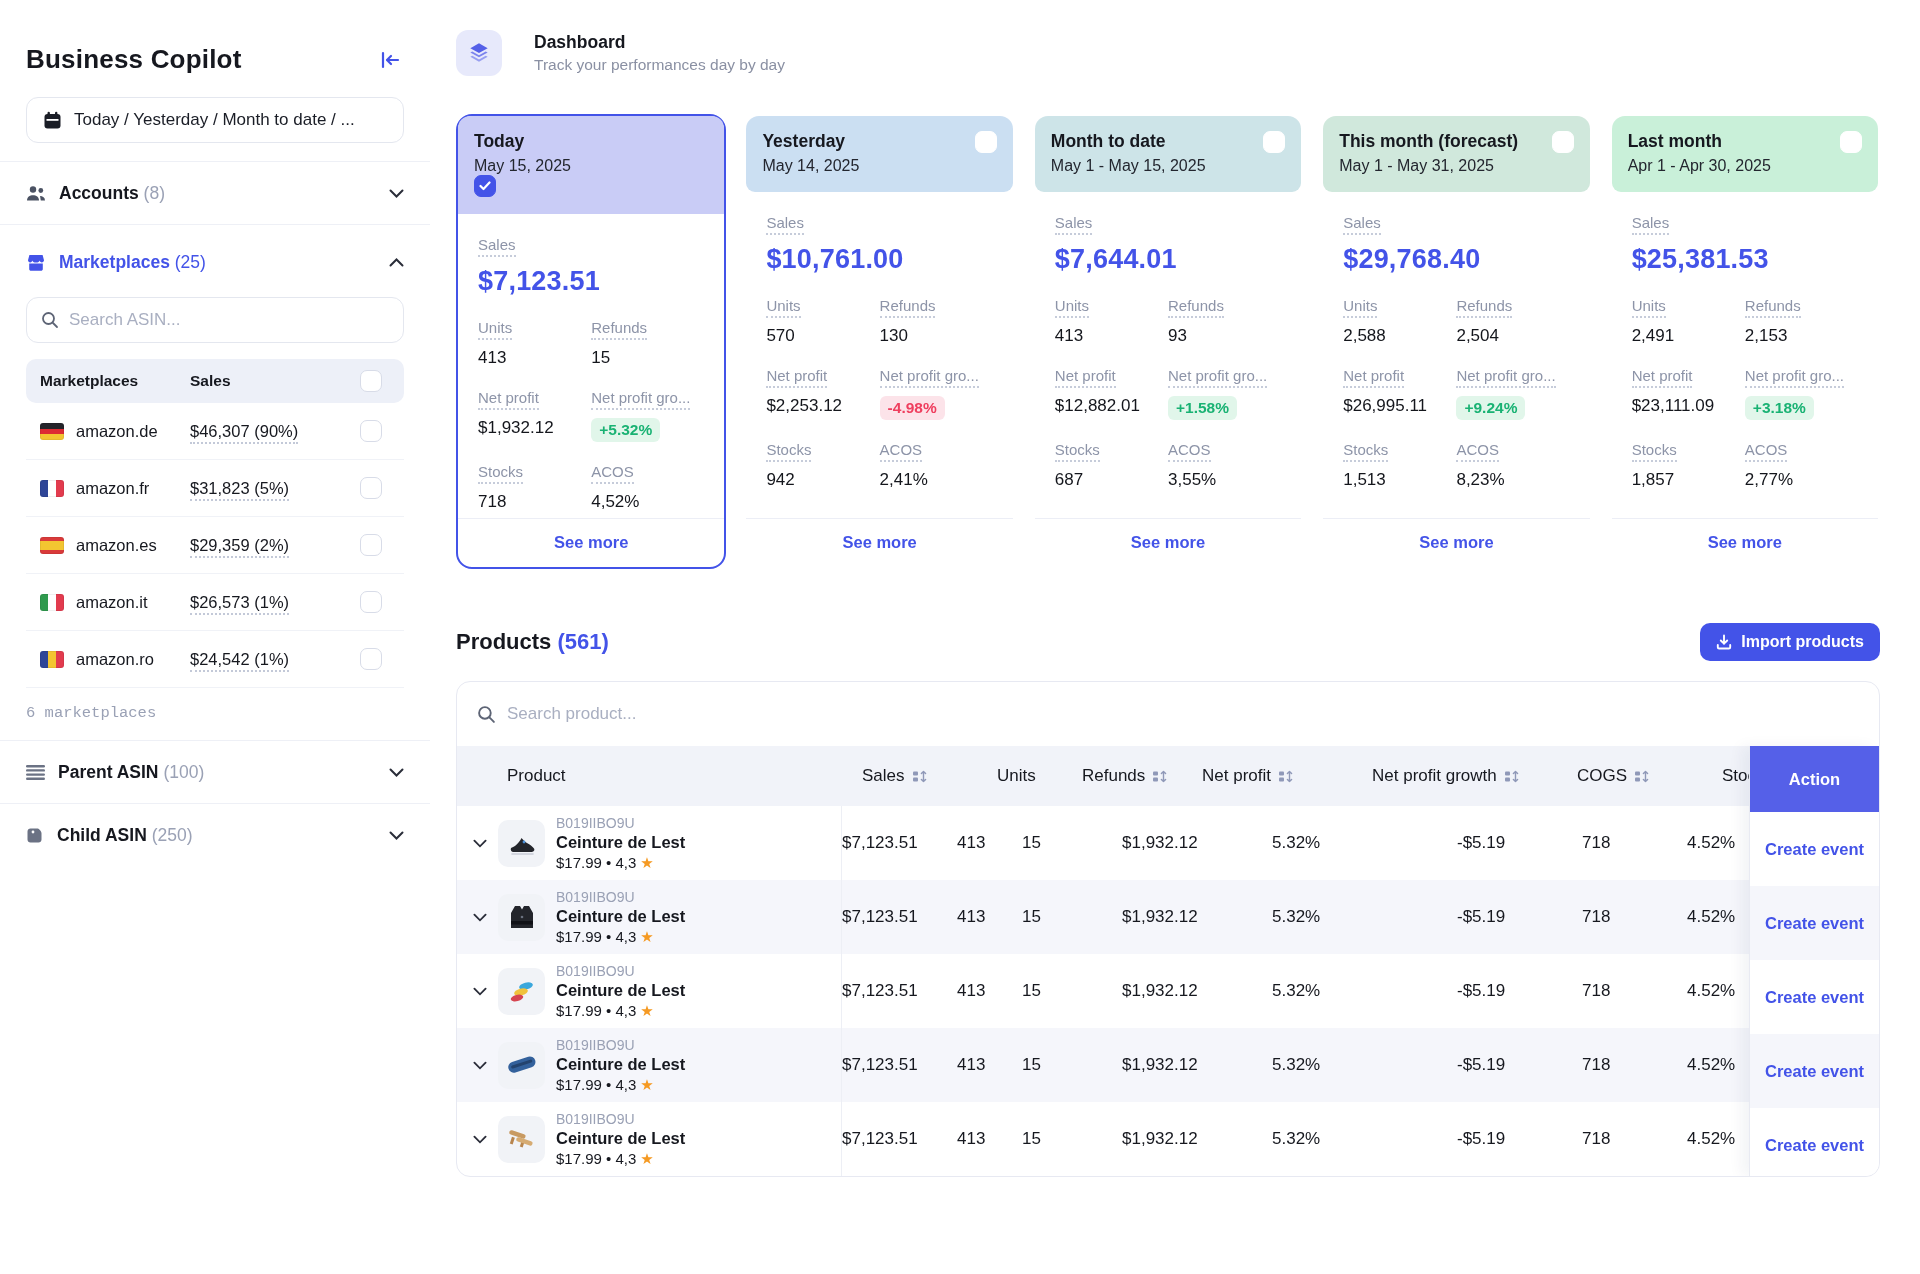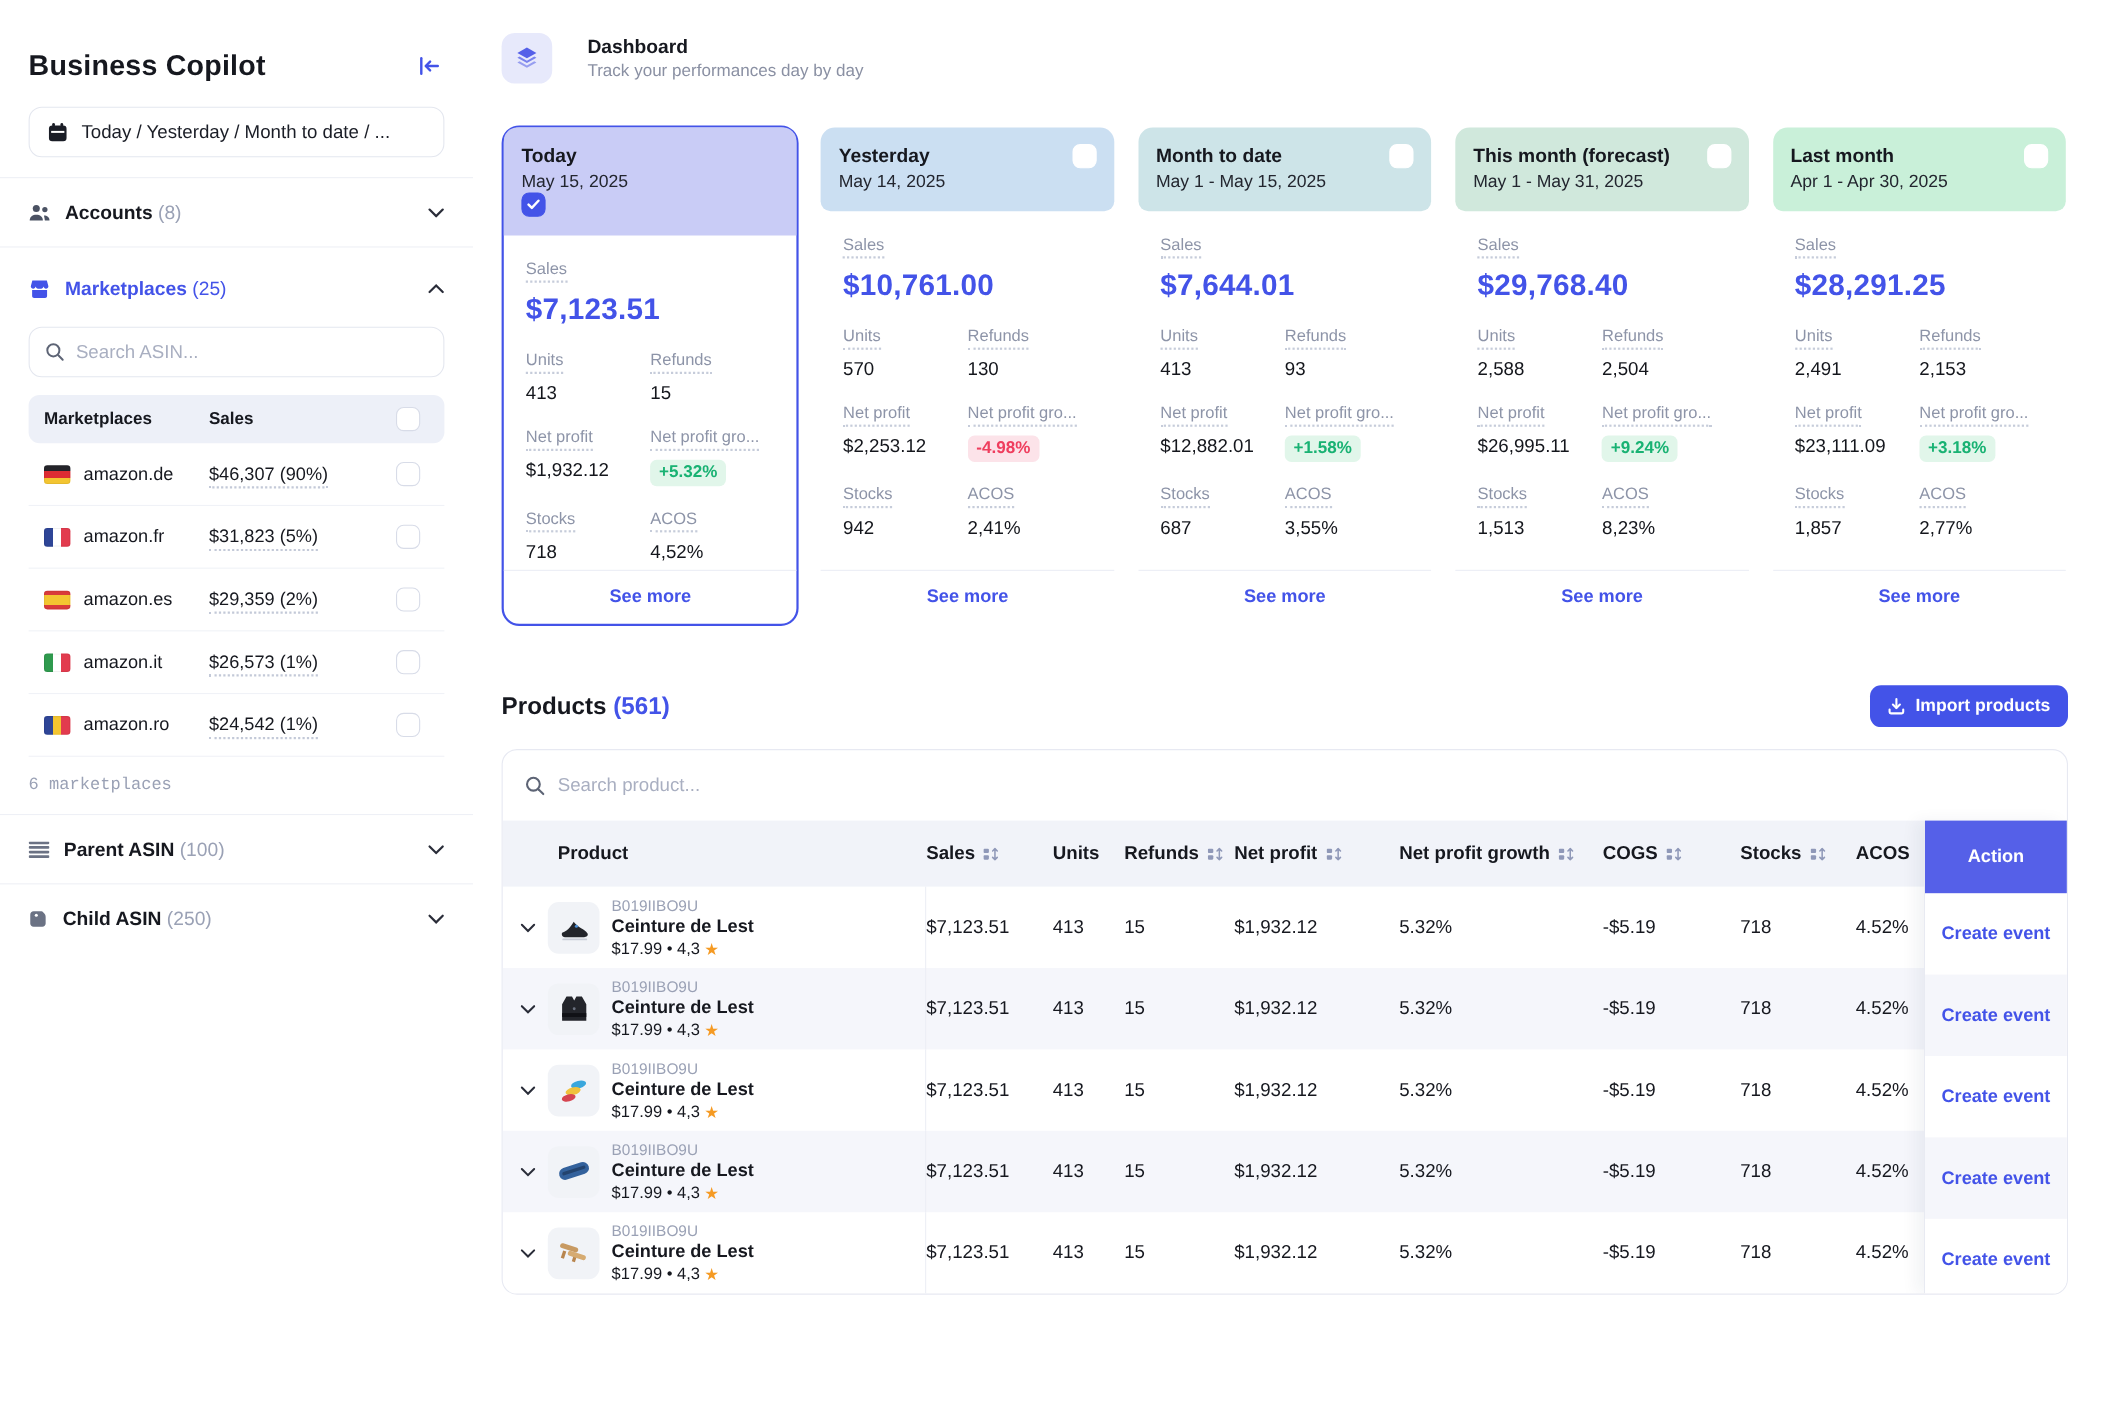--- a/index.html
+++ b/index.html
@@ -72,21 +72,21 @@
   .p-headrow { display:flex; align-items:center; justify-content:space-between; margin-top:54px; }
   .p-title { font-size:22px; font-weight:800; }
   .p-count { color:var(--accent); font-weight:800; }
   .import-btn { display:flex; align-items:center; gap:9px; background:var(--accent); color:#fff; border:0;
     border-radius:10px; padding:10px 16px; font-size:16px; font-weight:700; font-family:inherit; cursor:pointer; }
   .table-card { position:relative; margin-top:20px; border:1px solid #e7e9f2; border-radius:14px; background:#fff; overflow:hidden; }
   .t-search { height:64px; display:flex; align-items:center; gap:11px; padding:0 20px; }
   .t-search input { border:0; outline:0; flex:1; font-size:17px; font-family:inherit; background:transparent; }
   .t-search input::placeholder { color:#a9afc1; }
   .tgrid { display:grid; grid-template-columns:385px 115px 65px 100px 150px 185px 125px 105px 1fr; align-items:center; }
-  .t-head { background:#f1f3f9; height:60px; font-size:16.5px; font-weight:700; }
+  .t-head { background:#f1f3f9; height:60px; font-size:16.5px; font-weight:400;gap:20px; }
   .t-head .cell { display:flex; align-items:center; gap:8px; }
   .t-head .c-product { padding-left:50px; }
   .t-row { height:74px; }
   .t-row.even { background:#f5f6fb; }
   .cell { min-width:0; font-size:17px; }
   .c-product { display:flex; align-items:center; gap:11px; padding-left:16px; height:100%; border-right:1px solid #edeff5; }
   .t-head .c-product { border-right:1px solid transparent; }
   .exp { flex:0 0 14px; cursor:pointer; }
   .pimg { width:47px; height:47px; border-radius:10px; background:#f1f3f7; display:flex; align-items:center;
     justify-content:center; flex:0 0 47px; overflow:hidden; }
@@ -377,21 +377,21 @@
       <article class="card">
         <header class="card-head" style="background-color: rgb(201, 240, 217);">
           <div>
               <div class="card-title">Last month</div>
                <div class="card-date">Apr 1 - Apr 30, 2025</div>
             </div>
           <span class="cbx" style="border-color:#fff;background:#fff;"></span>
         </header>
         <div class="card-body">
           <span class="mlabel">Sales</span>
-          <div class="sales-val">$28,291.25</div>
+          <div class="sales-val">$25,381.53</div>
           <div class="mgrid">
             <div><span class="mlabel">Units</span><div class="mval">2,491</div></div>
             <div><span class="mlabel">Refunds</span><div class="mval">2,153</div></div>
             <div><span class="mlabel">Net profit</span><div class="mval">$23,111.09</div></div>
             <div><span class="mlabel">Net profit gro...</span><div class="mval"><span class="pill up">+3.18%</span></div></div>
             <div><span class="mlabel">Stocks</span><div class="mval">1,857</div></div>
             <div><span class="mlabel">ACOS</span><div class="mval">2,77%</div></div>
           </div>
         </div>
         <footer class="card-foot">See more</footer>

